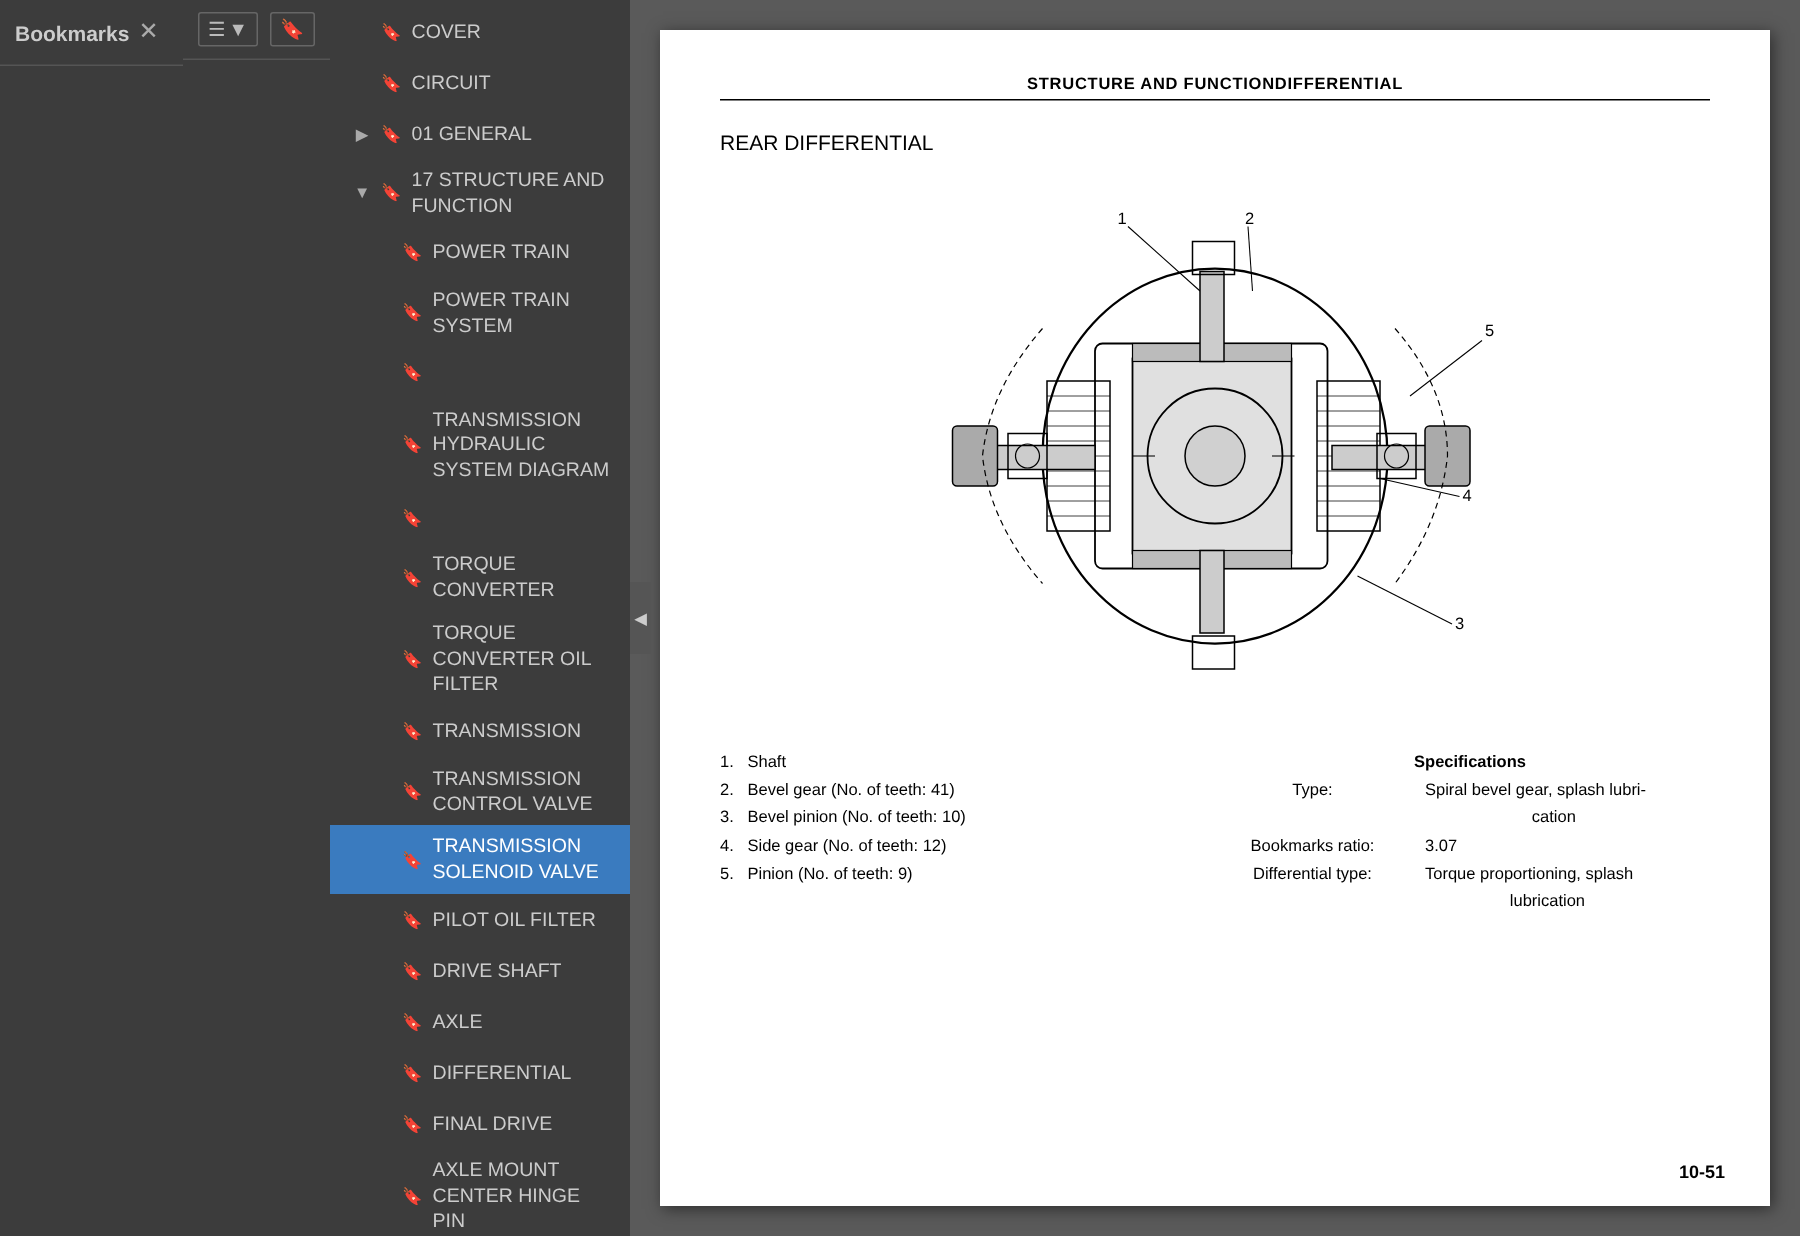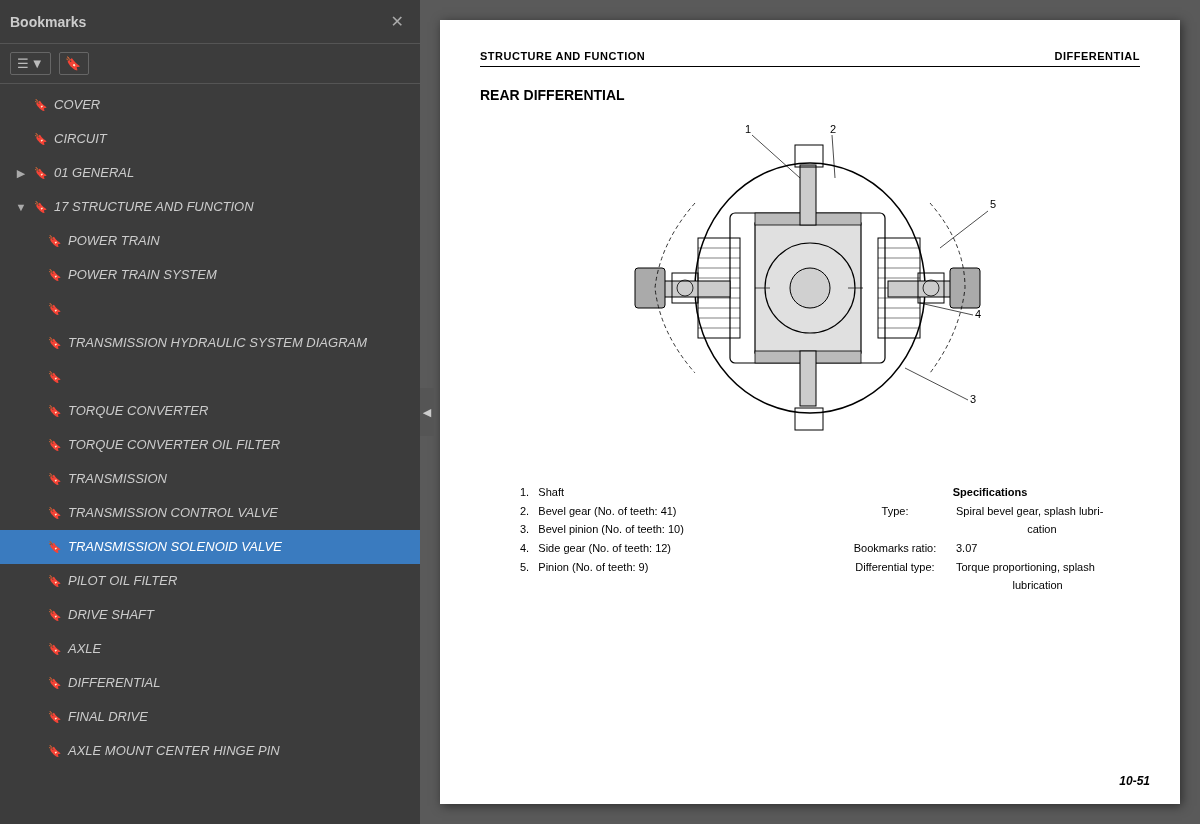--- a/index.html
+++ b/index.html
@@ -11,21 +11,20 @@
       overflow: hidden;
       background: #2d2d2d;
     }
 
     
     #sidebar {
       width: 420px;
       min-width: 420px;
       background: #3c3c3c;
       display: flex;
-      flex-direction: column;
       height: 824px;
       position: relative;
     }
 
     #sidebar-header {
       display: flex;
       align-items: center;
       justify-content: space-between;
       padding: 8px 10px;
       background: #3c3c3c;
@@ -121,21 +120,20 @@
       min-width: 14px;
       color: #999;
       font-size: 13px;
       display: flex;
       align-items: center;
     }
 
     .bookmark-label {
       flex: 1;
       line-height: 1.3;
-      font-style: italic;
     }
 
     
     #sidebar-collapse-btn {
       position: absolute;
       right: -14px;
       top: 50%;
       transform: translateY(-50%);
       width: 14px;
       height: 48px;
@@ -166,21 +164,21 @@
       max-width: 740px;
       height: 784px;
       overflow-y: auto;
       padding: 30px 40px 30px 40px;
       position: relative;
       box-shadow: 2px 2px 10px rgba(0,0,0,0.5);
     }
 
     .page-header {
       display: flex;
-      justify-content: space-between;
+      justify-content: center;
       align-items: flex-start;
       border-bottom: 1.5px solid #000;
       padding-bottom: 4px;
       margin-bottom: 20px;
     }
 
     .page-header-left {
       font-size: 11px;
       font-weight: bold;
       color: #000;
@@ -189,22 +187,23 @@
 
     .page-header-right {
       font-size: 11px;
       font-weight: bold;
       color: #000;
       letter-spacing: 0.5px;
     }
 
     .page-section-title {
       font-size: 14px;
-      font-weight: bold;
+      font-weight: normal;
       color: #000;
+      margin-bottom: 16px;
     }
 
     .diagram-container {
       display: flex;
       justify-content: center;
       margin-bottom: 20px;
     }
 
     .diagram-svg {
       width: 420px;
@@ -215,53 +214,51 @@
       display: flex;
       gap: 20px;
       margin-top: 10px;
     }
 
     .specs-left {
       flex: 1;
       font-size: 11px;
       line-height: 1.7;
       color: #000;
-      margin-left: 40px;
     }
 
     .specs-right {
       flex: 1;
       font-size: 11px;
       line-height: 1.7;
       color: #000;
       text-align: center;
     }
 
     .specs-right .spec-title {
       font-weight: bold;
       font-size: 11px;
     }
 
     .specs-right .spec-row {
       display: flex;
-      gap: 6px;
+      gap: 20px;
     }
 
     .specs-right .spec-label {
       min-width: 110px;
     }
 
     .page-number {
       position: absolute;
       bottom: 16px;
       right: 30px;
       font-size: 12px;
       font-weight: bold;
       color: #000;
-      font-style: italic;
     }
   </style>
 </head>
 <body>
 
 <div id="sidebar">
   <div id="sidebar-header">
     <span id="sidebar-title">Bookmarks</span>
     <button id="sidebar-close">✕</button>
   </div>

